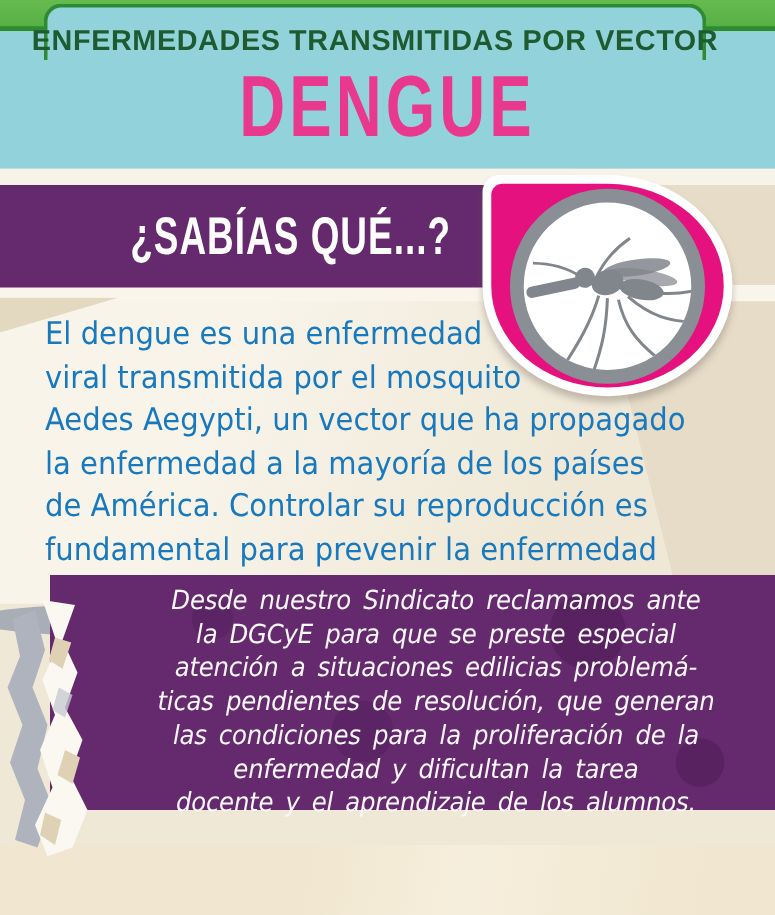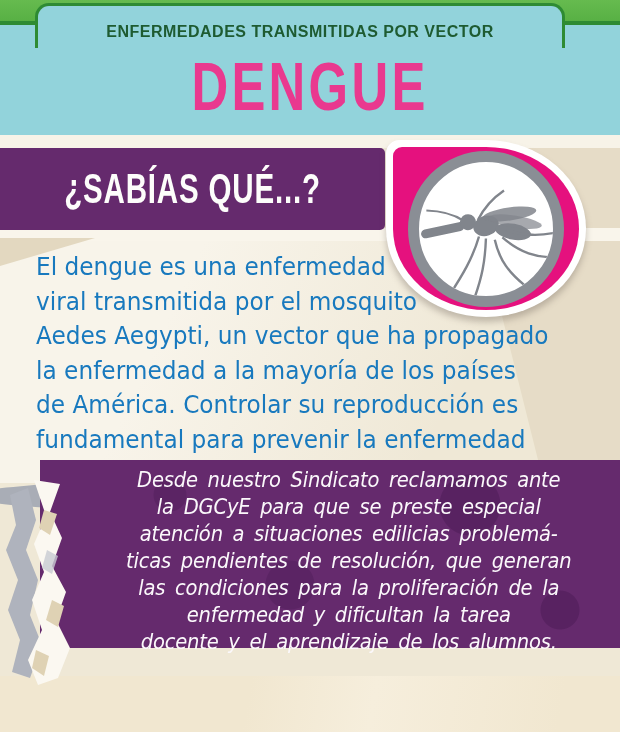--- a/index.html
+++ b/index.html
@@ -26,34 +26,34 @@
   .green-band { top:0; left:0; width:620px; height:25px;
     background:linear-gradient(180deg,#66BB4F,var(--green-band,#55AE42)); }
   .green-band-line { top:21px; left:0; width:620px; height:4px;
     background:var(--green-border,#2E8B33); }
   .category-tab { top:3px; left:35px; width:530px; height:45px;
     background:var(--cyan-band,#92D3DB);
     border:3px solid var(--green-border,#2E8B33); border-bottom:none;
     border-radius:14px 14px 0 0; box-sizing:border-box;
     display:flex; align-items:center; justify-content:center; padding-top:10px; }
   .category-label { font-family:"Liberation Sans",sans-serif; font-weight:bold;
-    font-size:16px; color:var(--title-green,#1E5B31); letter-spacing:.5px;
+    font-size:23px; color:var(--title-green,#1E5B31); letter-spacing:.5px;
     white-space:nowrap; }
   .cyan-band { top:25px; left:0; width:620px; height:110px;
     background:var(--cyan-band,#92D3DB); }
   .title-dengue { top:50px; left:0; width:620px; text-align:center;
     font-family:"Liberation Sans",sans-serif; font-weight:bold; font-size:62px;
     color:var(--dengue-pink,#E9398F); letter-spacing:4px;
     transform:scale(.82,1.12); white-space:nowrap; }
   .gap-strip { top:135px; left:0; width:620px; height:13px; background:#F7F3E8; }
 
   
   .sabias-banner { top:148px; left:0; width:385px; height:82px;
     background:var(--purple,#632A6B); border-radius:0 5px 5px 0;
-    display:flex; align-items:center; justify-content:center; }
+    display:flex; align-items:center; justify-content:center;padding-left:40px; }
   .sabias-heading { font-family:"Liberation Sans",sans-serif; font-weight:bold;
     font-size:36px; color:#FDFDFB; letter-spacing:1px;
     transform:scale(.82,1.18); white-space:nowrap; }
 
   
   .badge-outer { top:140px; left:386px; width:200px; height:177px;
     background:#fff; border-radius:14px 52% 52% 52%;
     box-shadow:0 5px 6px rgba(105,95,85,.35); }
   .badge-pink { position:absolute; inset:7px;
     background:var(--badge-pink,#E5117E); border-radius:9px 50% 50% 50%; }

